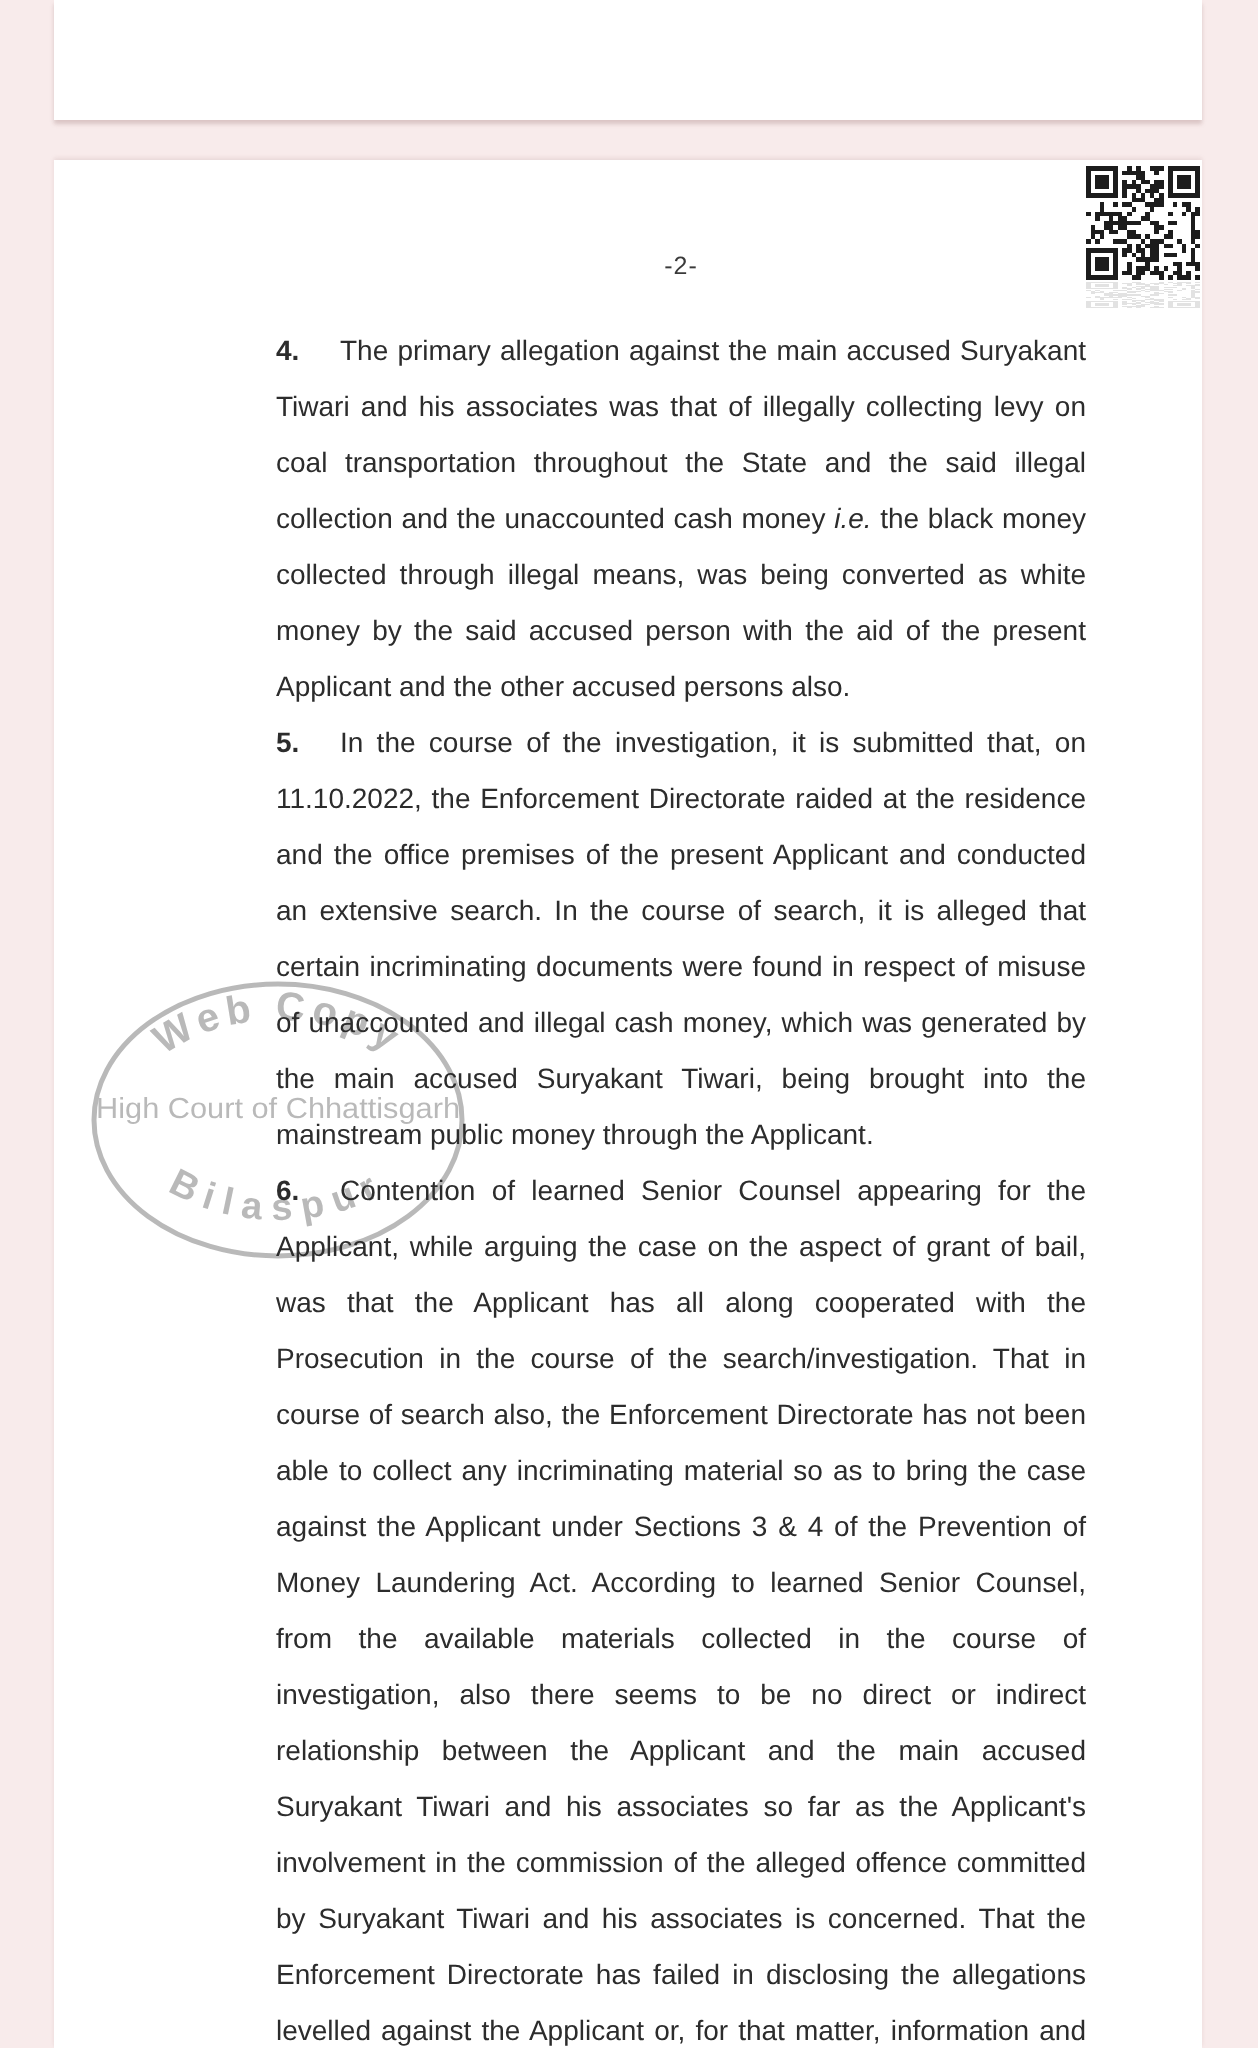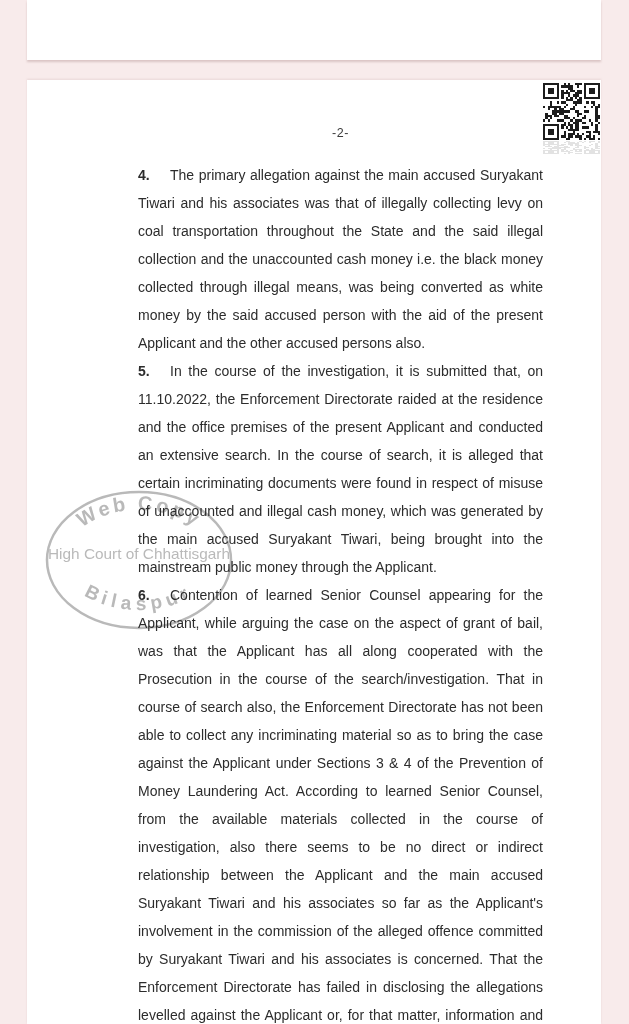--- a/index.html
+++ b/index.html
@@ -34,21 +34,21 @@
   }
   .content{
     position:absolute;left:111px;top:81px;width:405px;
     font-size:14px;line-height:28px;color:#2c2c2c;
     text-align:justify;
   }
   .para{position:relative;margin:0;text-indent:32px;}
   .para-num{
     position:absolute;left:0;top:0;font-weight:bold;text-indent:0;
   }
-  .para .it{}
+  .para .it{font-style:italic;}
   .stamp{
     position:absolute;left:14px;top:408px;width:196px;height:150px;
     opacity:.62;pointer-events:none;
   }
   .stamp text{fill:#8f8f8f;}
   .stamp .arc-text{font-weight:bold;font-size:20px;letter-spacing:3px;}
   .stamp .mid-text{font-size:14.5px;}
   .stamp .bot-text{font-weight:bold;font-size:19px;letter-spacing:5px;}
 </style>
 </head>

